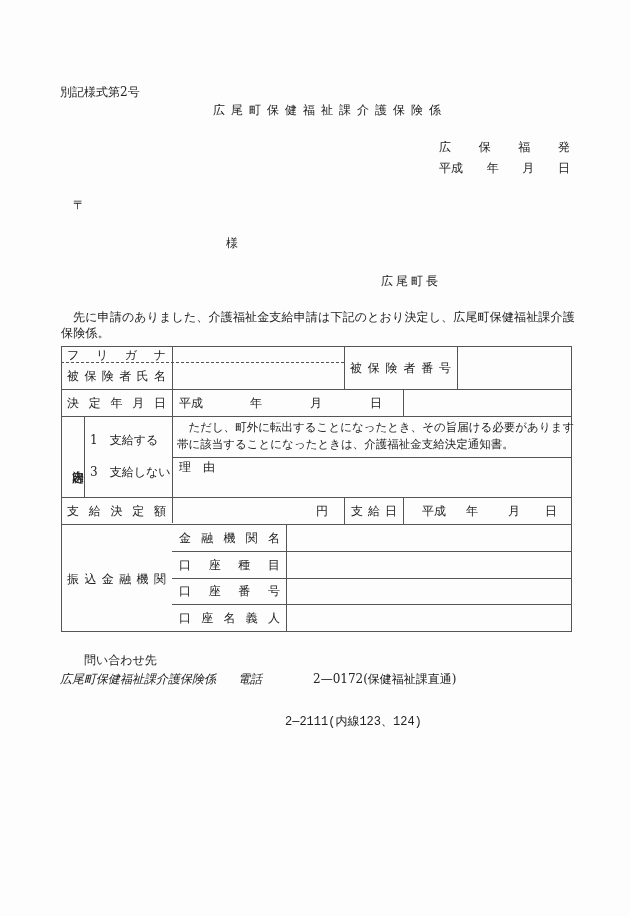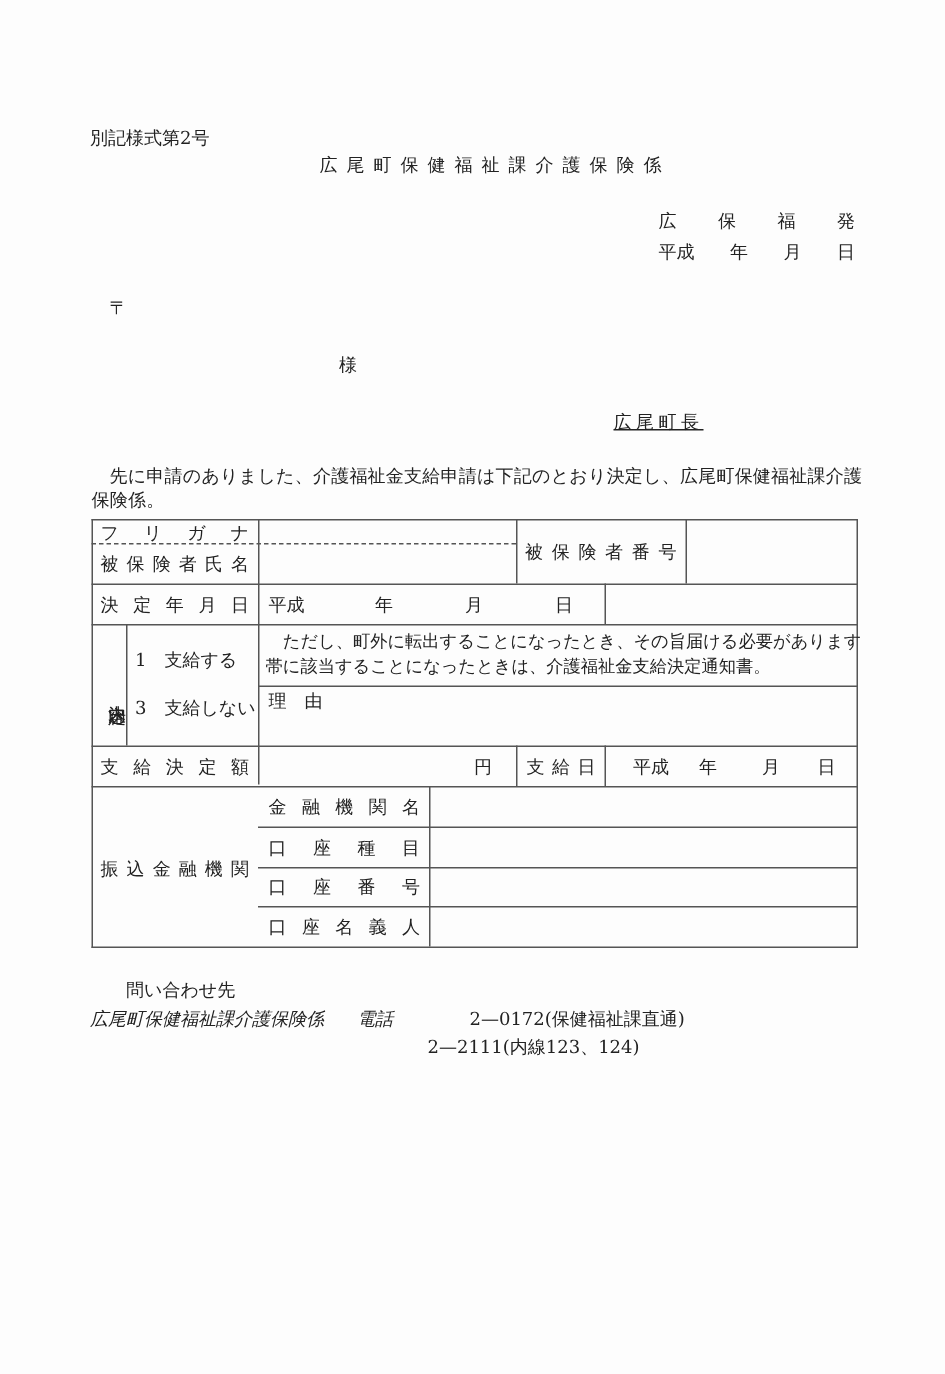--- a/index.html
+++ b/index.html
@@ -31,21 +31,21 @@
 </div>
 <div class="abs just" style="left:439px;top:162px;width:131px;">
   <span>平成</span>
   <span>年</span>
   <span>月</span>
   <span>日</span>
 </div>
 
 <div class="abs" style="left:73px;top:199px;font-family:'DejaVu Sans',sans-serif;">〒</div>
 <div class="abs" style="left:226px;top:237px;">様</div>
-<div class="abs sp2" style="left:409px;top:275px;text-decoration:underline;">広尾町長</div>
+<div class="abs sp2" style="left:381px;top:275px;">広尾町長</div>
 
 <div style="position:absolute;left:61px;top:309px;width:515px;line-height:16px;text-indent:12px;white-space:normal;letter-spacing:0.15px;">先に申請のありました、介護福祉金支給申請は下記のとおり決定し、広尾町保健福祉課介護保険係。</div>
 
 <div>
 
   <div class="line h" style="left:61px;top:346px;width:511px;"></div>
   <div class="line v" style="left:61px;top:346px;height:286px;"></div>
   <div class="line v" style="left:571px;top:346px;height:286px;"></div>
   <div class="line h" style="left:61px;top:631px;width:511px;"></div>
 
@@ -181,13 +181,13 @@
   <span>名</span>
   <span>義</span>
   <span>人</span>
 </div>
 <div style="position:absolute;left:287px;top:605px;width:284px;height:26px;"></div>
 
 <div class="abs" style="left:84px;top:654px;">問い合わせ先</div>
 <div class="abs" style="left:60px;top:673px;font-style:italic;">広尾町保健福祉課介護保険係</div>
 <div class="abs" style="left:238px;top:673px;font-style:italic;">電話</div>
 <div class="abs" style="left:285px;top:673px;margin-left:28px;">2—0172(保健福祉課直通)</div>
-<div class="abs" style="left:285px;top:692px;">2—2111(内線123、124)</div>
+<div class="abs" style="left:285px;top:716px;font-family:Liberation Mono, monospace;">2—2111(内線123、124)</div>
 
 </body></html>

